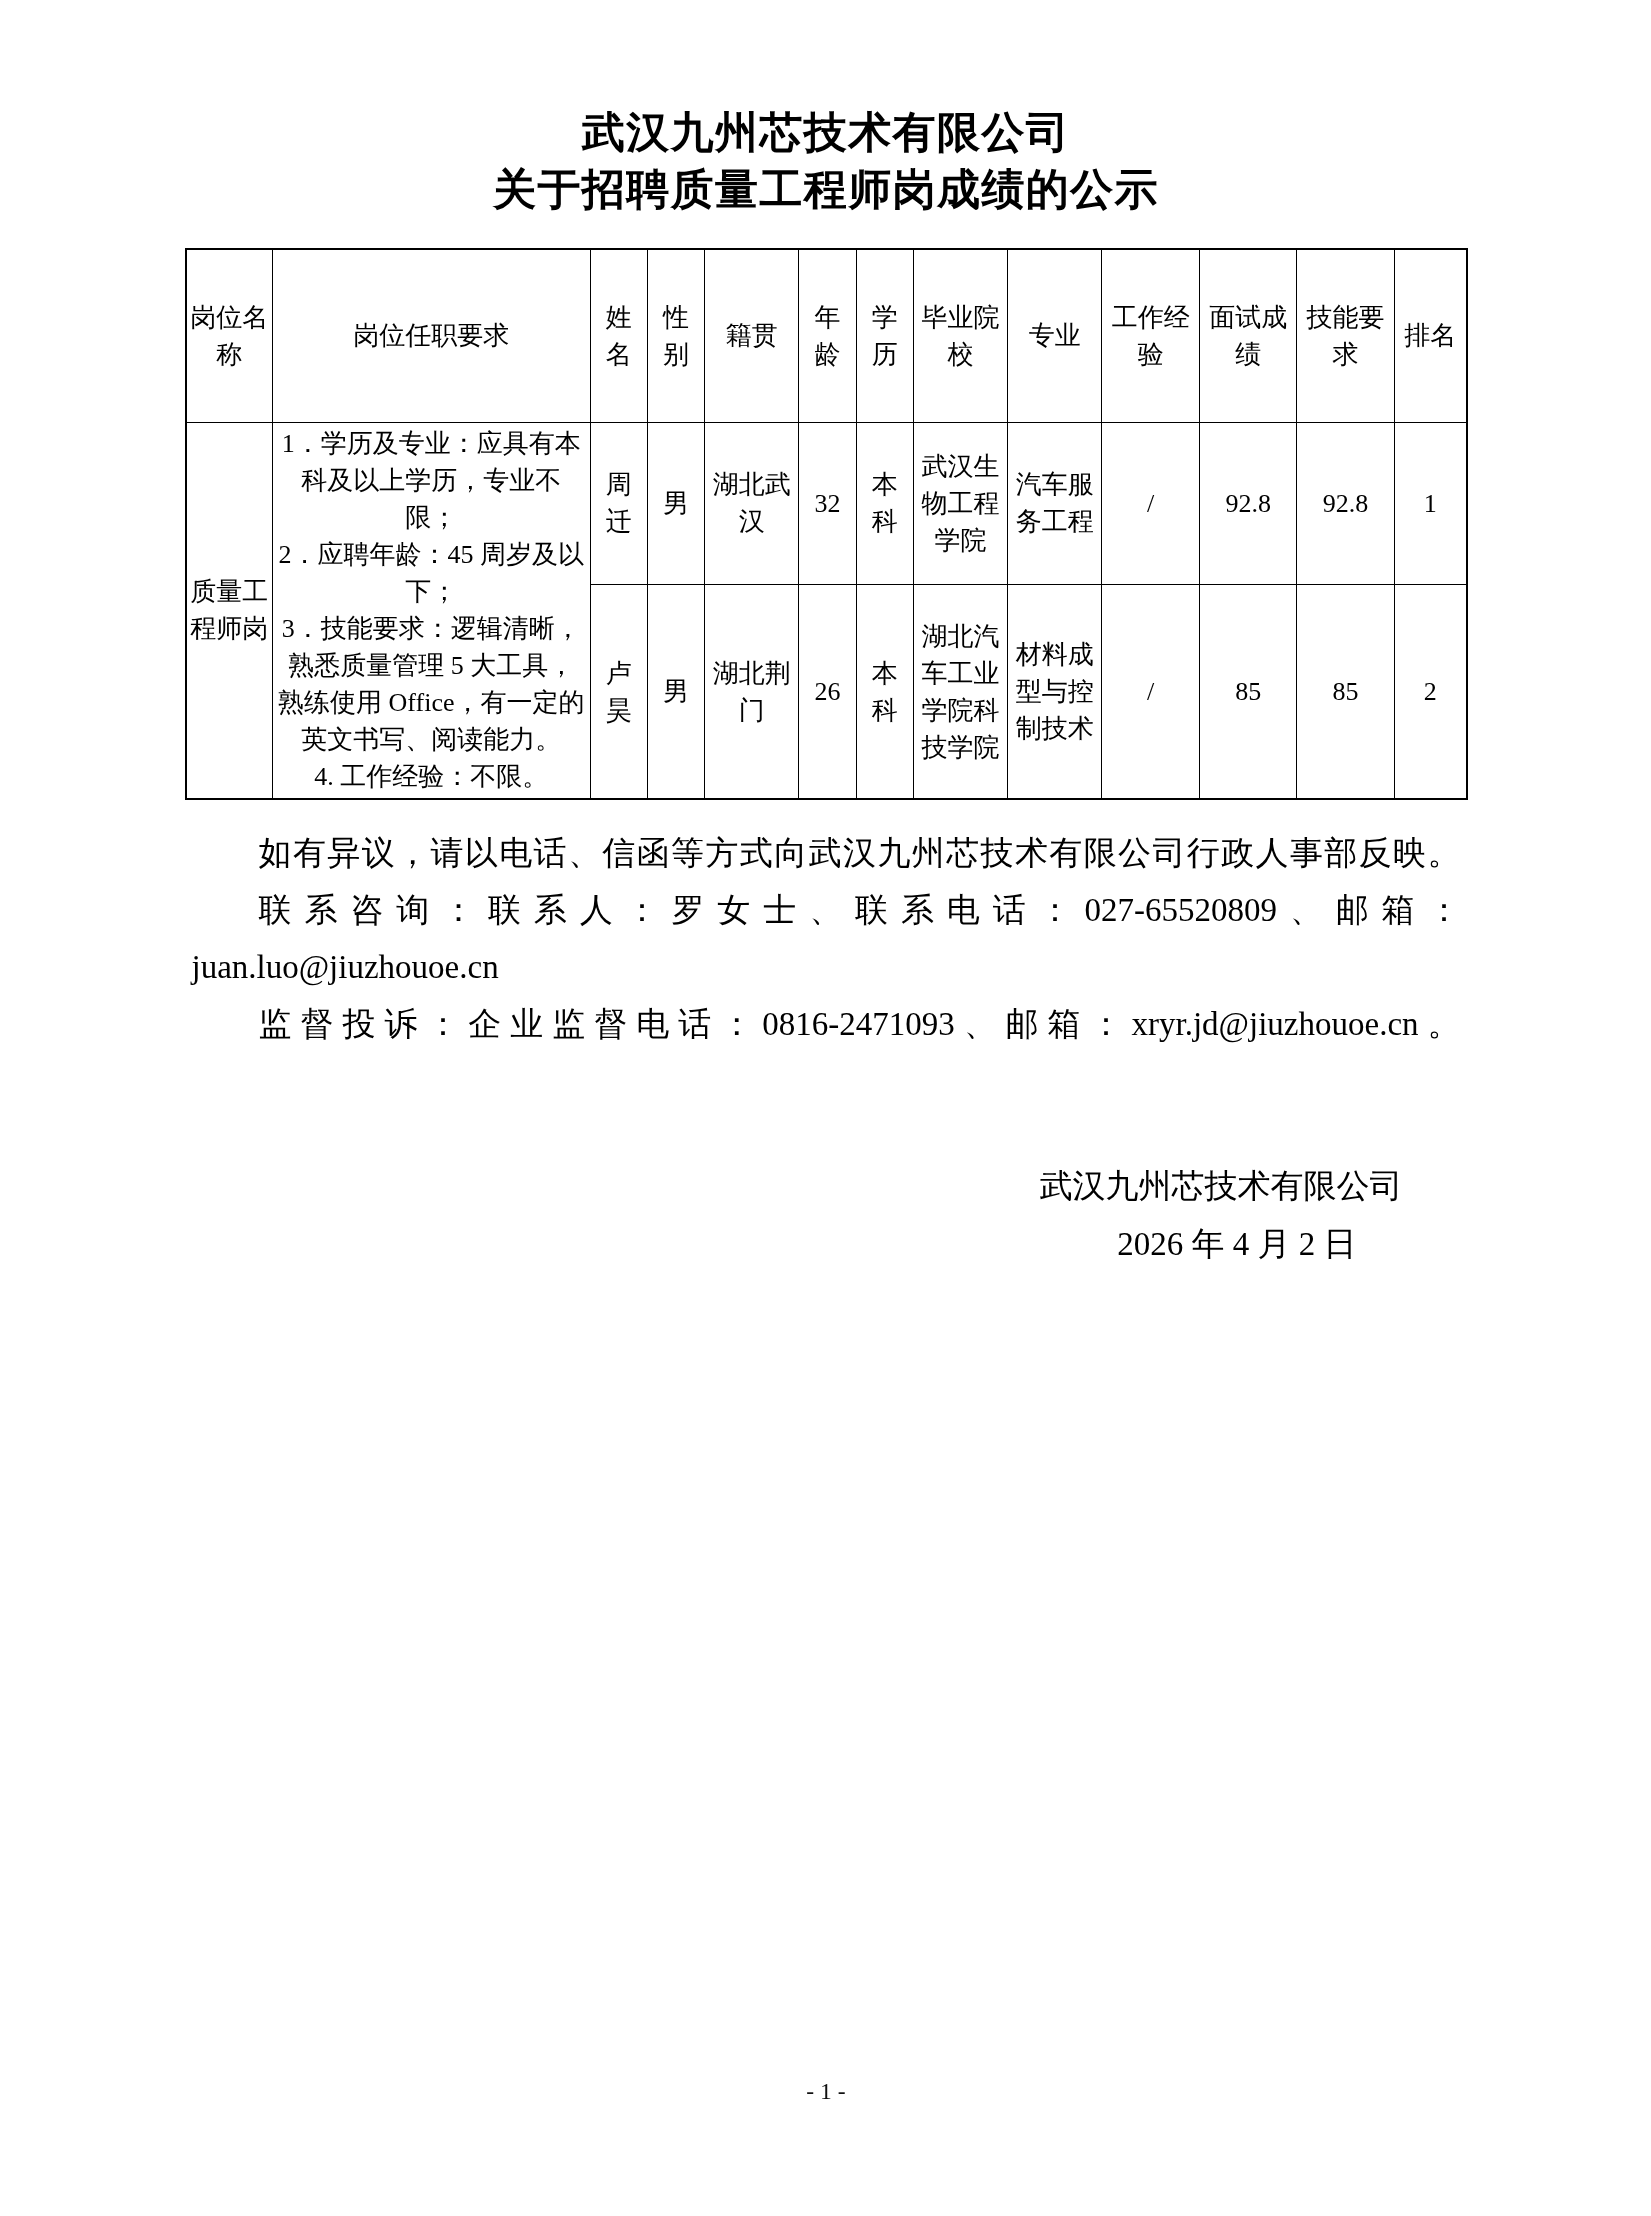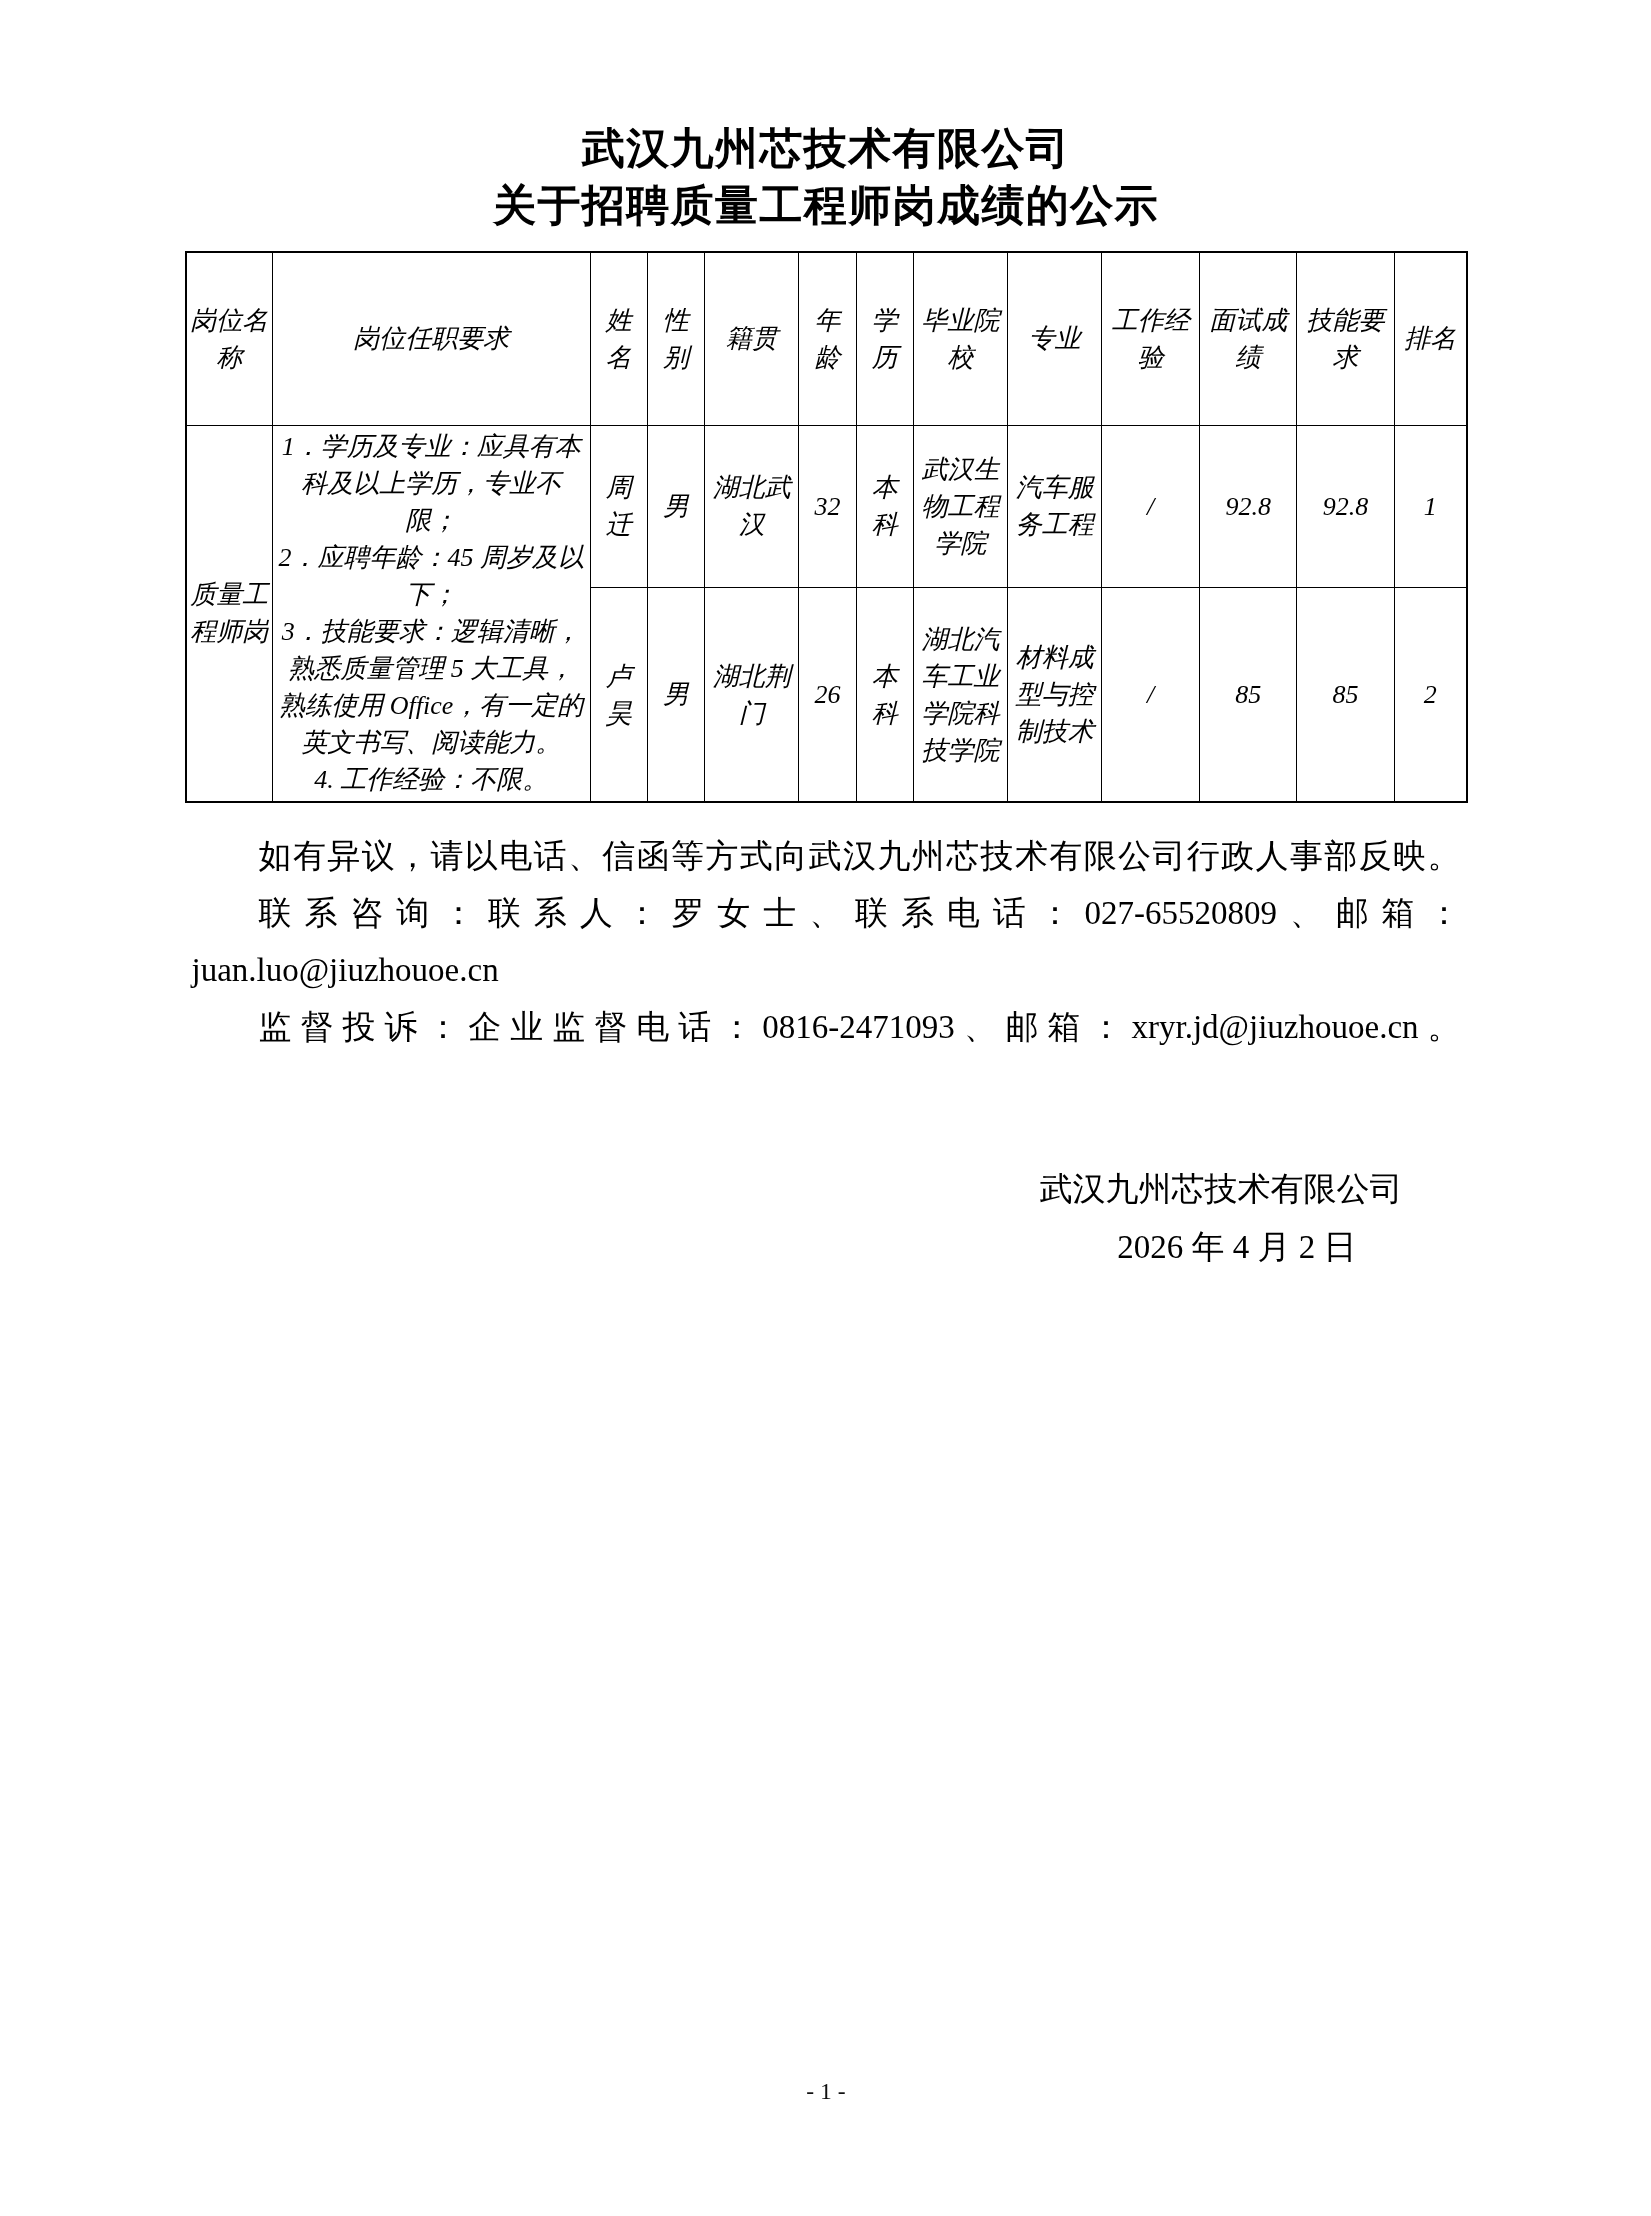--- a/index.html
+++ b/index.html
@@ -14,21 +14,21 @@
     color: #000000;
     position: relative;
     overflow: hidden;
   }
   .page {
     position: absolute;
     left: 0; top: 0;
     width: 1652px;
     height: 1814px;
     box-sizing: border-box;
-    padding: 16px;
+    padding: 0;
   }
 
   
   .title-block {
     margin-top: 104px;
     text-align: center;
   }
   .title-line {
     font-family: "Liberation Serif", "DejaVu Serif", serif;
     font-weight: bold;
@@ -59,23 +59,22 @@
   .para-top {
     margin-top: 61px;
   }
   .para-after-table {
     margin-top: 25px;
   }
   .para-tight { margin-top: 0; }
 
   
   .table-wrap {
-    margin: 17px auto 0 auto;
+    margin: 30px auto 0 auto;
     width: 1283px;
-    font-style: italic;
   }
   table.grid {
     border-collapse: collapse;
     width: 1283px;
     table-layout: fixed;
   }
   table.grid td {
     border: 1.4px solid #000;
     padding: 2.8px 2.8px;
     vertical-align: middle;

